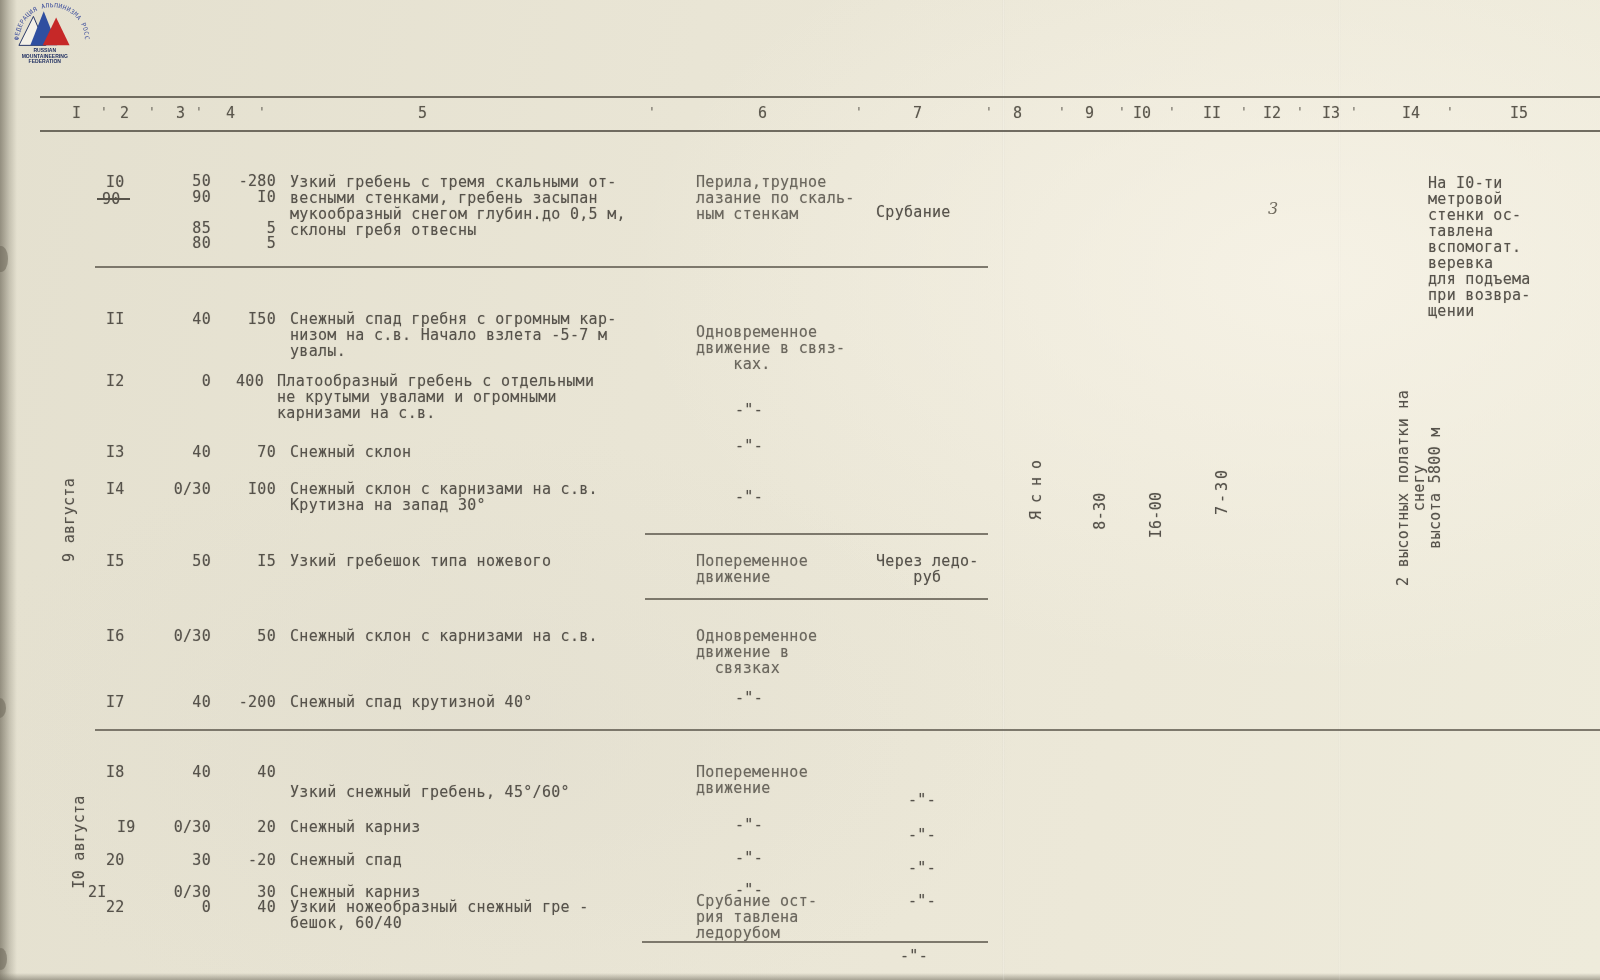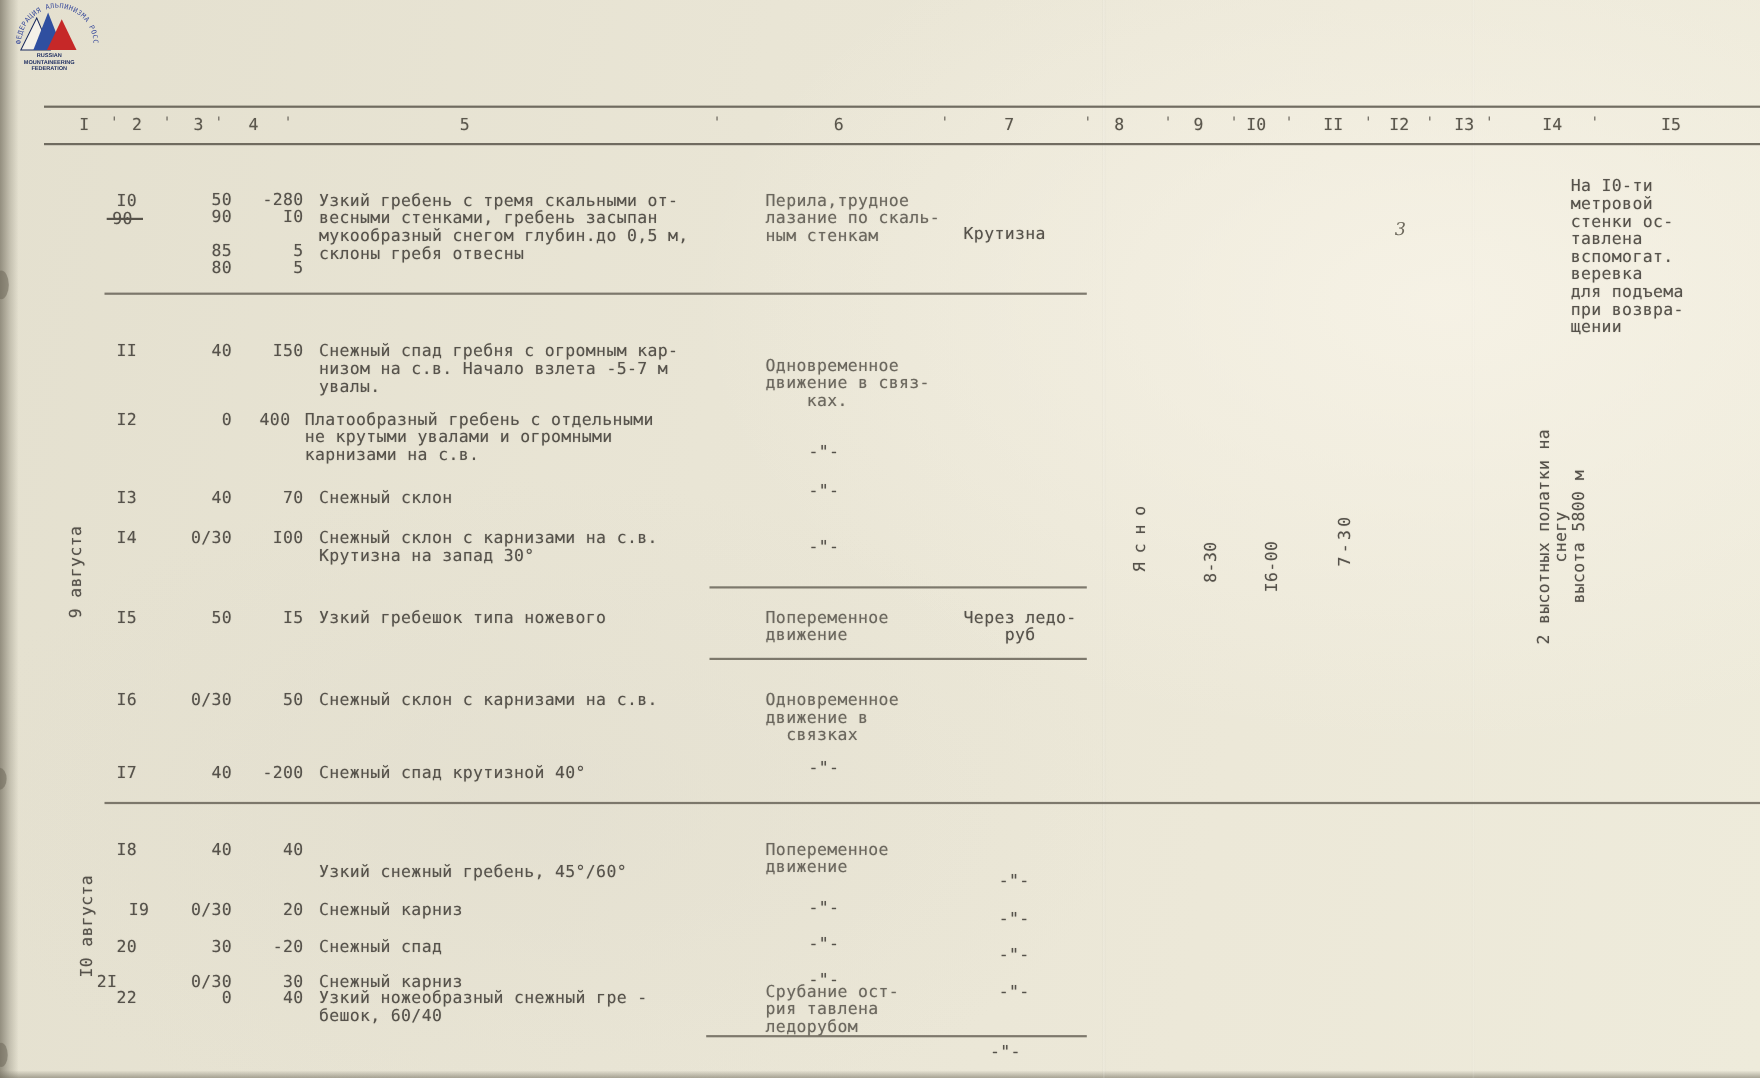--- a/index.html
+++ b/index.html
@@ -118,23 +118,23 @@
 
 5
 5</div>
     <div class="cell" style="left:290px;top:174px;width:380px;">Узкий гребень с тремя скальными от-
 весными стенками, гребень засыпан
 мукообразный снегом глубин.до 0,5 м,
 склоны гребя отвесны</div>
     <div class="cell light" style="left:696px;top:174px;width:180px;">Перила,трудное
 лазание по скаль-
 ным стенкам</div>
-    <div class="cell" style="left:876px;top:204px;width:120px;">Крутизна</div>
+    <div class="cell" style="left:876px;top:204px;width:120px;">Срубание</div>
     <div class="hand" style="position:absolute;left:1268px;top:199px;">3</div>
-    <div class="cell" style="left:1428px;top:161px;width:130px;">На I0-ти
+    <div class="cell" style="left:1428px;top:175px;width:130px;">На I0-ти
 метровой
 стенки ос-
 тавлена
 вспомогат.
 веревка
 для подъема
 при возвра-
 щении</div>
 
     <div class="rule" style="left:95px;top:266px;width:893px;"></div>

